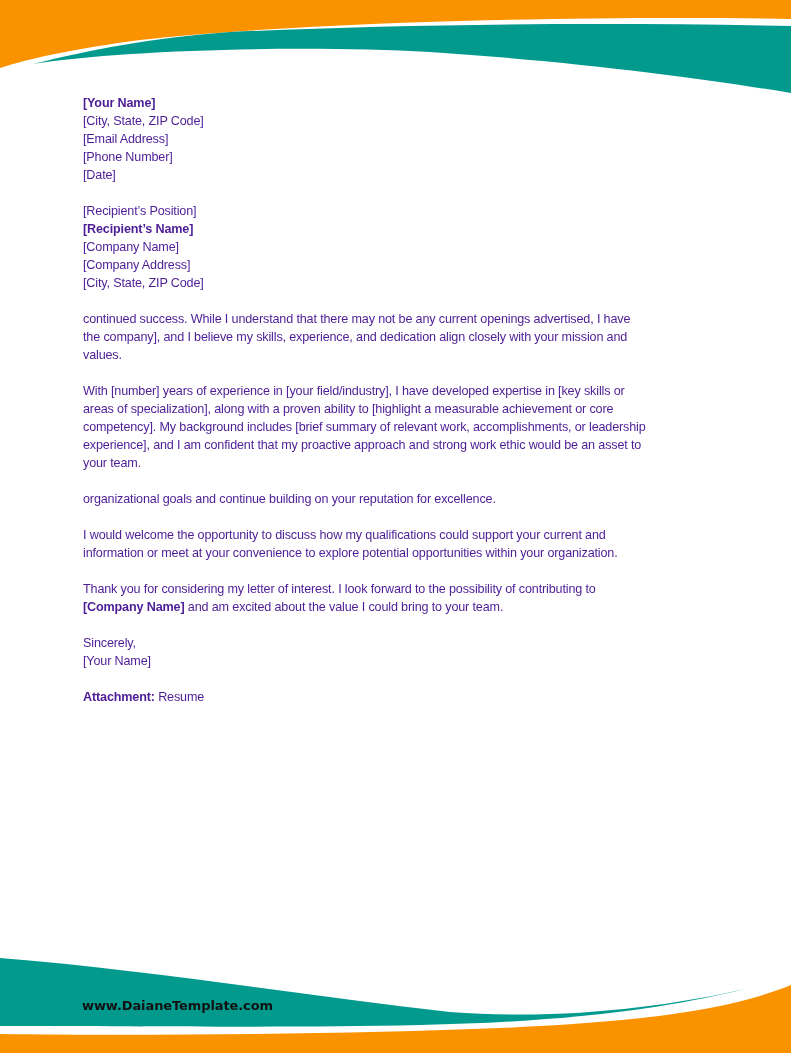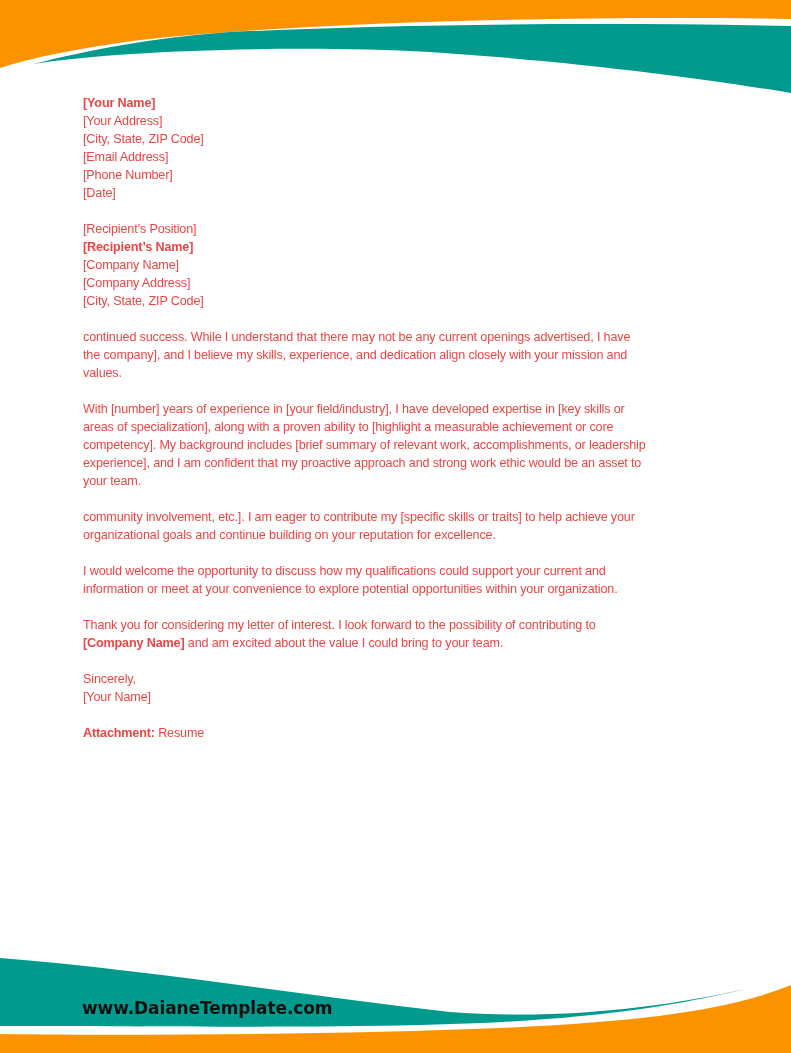--- a/index.html
+++ b/index.html
@@ -3,51 +3,50 @@
   <meta charset="utf-8">
   <style>
     html, body { margin: 0; padding: 0; background: #ffffff; }
     body { width: 791px; height: 1053px; position: relative; overflow: hidden; }
     .deco { position: absolute; left: 0; width: 791px; }
     .deco-top { top: 0; height: 110px; }
     .deco-bottom { top: 940px; height: 113px; }
     .letter {
       position: absolute; left: 83px; top: 94px; width: 640px;
       font-family: "Liberation Sans", sans-serif;
-      font-size: 12.6px; line-height: 18px; color: #ef4444;
+      font-size: 12.6px; line-height: 18px; color: #4c1d95;
       letter-spacing: -0.15px;
     }
     .letter p { margin: 0; }
     .block { margin-bottom: 18px; }
     .line { display: block; white-space: nowrap; }
     b { font-weight: bold; }
     .footer-url {
       position: absolute; left: 82px; top: 998px;
       font-family: "DejaVu Sans", sans-serif; font-weight: bold;
-      font-size: 17px; color: #111111; letter-spacing: -0.1px;
+      font-size: 13px; color: #111111; letter-spacing: -0.1px;
     }
   </style>
 </head>
 <body>
 
 <svg class="deco deco-top" viewBox="0 0 791 110" preserveAspectRatio="none">
   <path d="M0,0 H791 V19 C600,15 300,22 140,40 C80,48 30,58 0,68 Z" fill="#FB9300"></path>
   <path d="M791,26 C600,22 400,24 230,32 C150,38 90,50 33,64 C120,50 300,45 430,52 C580,62 700,78 791,93 Z" fill="#039A8E"></path>
 </svg>
 
 <svg class="deco deco-bottom" viewBox="0 0 791 113" preserveAspectRatio="none">
   <path d="M0,18 C150,30 300,55 450,72 C560,80 660,68 745,49 C660,70 560,82 420,85 C280,88 120,86 0,86 Z" fill="#039A8E"></path>
   <path d="M791,45 C730,70 640,82 500,88 C350,94 150,96 0,94 V113 H791 Z" fill="#FB9300"></path>
 </svg>
 
 <div class="letter">
 
   <div class="block">
     <span class="line"><b>[Your Name]</b></span>
-    <span class="line">[Your Address]</span>
     <span class="line">[City, State, ZIP Code]</span>
     <span class="line">[Email Address]</span>
     <span class="line">[Phone Number]</span>
     <span class="line">[Date]</span>
   </div>
 
   <div class="block">
     <span class="line">[Recipient’s Position]</span>
     <span class="line"><b>[Recipient’s Name]</b></span>
     <span class="line">[Company Name]</span>
@@ -63,21 +62,20 @@
       <span class="line"><span>values.</span></span>
     </div>
   <div class="block para">
       <span class="line"><span>With [number] years of experience in [your field/industry], I have developed expertise in [key skills or</span></span>
       <span class="line"><span>areas of specialization], along with a proven ability to [highlight a measurable achievement or core</span></span>
       <span class="line"><span>competency]. My background includes [brief summary of relevant work, accomplishments, or leadership</span></span>
       <span class="line"><span>experience], and I am confident that my proactive approach and strong work ethic would be an asset to</span></span>
       <span class="line"><span>your team.</span></span>
     </div>
   <div class="block para">
-      <span class="line"><span>community involvement, etc.]. I am eager to contribute my [specific skills or traits] to help achieve your</span></span>
       <span class="line"><span>organizational goals and continue building on your reputation for excellence.</span></span>
     </div>
   <div class="block para">
       <span class="line"><span>I would welcome the opportunity to discuss how my qualifications could support your current and</span></span>
       <span class="line"><span>information or meet at your convenience to explore potential opportunities within your organization.</span></span>
     </div>
   <div class="block para">
       <span class="line"><span>Thank you for considering my letter of interest. I look forward to the possibility of contributing to</span></span>
       <span class="line"><span></span><b>[Company Name]</b><span> and am excited about the value I could bring to your team.</span></span>
     </div>

